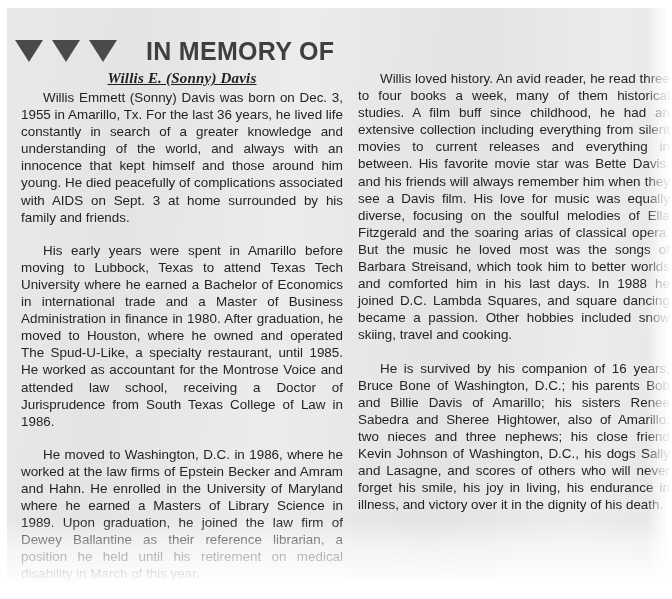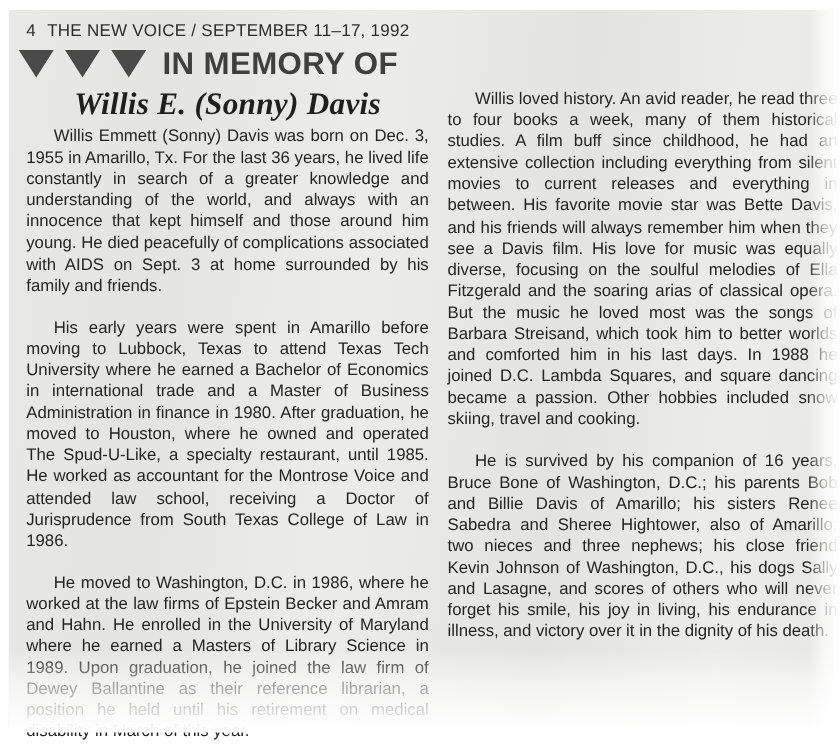--- a/index.html
+++ b/index.html
@@ -81,42 +81,43 @@
     border-right: 14px solid transparent;
     border-top: 22px solid #4a4a4a;
     margin-right: 9px;
     flex: 0 0 auto;
   }
   .headline-text {
     font-size: 25px;
     font-weight: bold;
     color: #3f3f3f;
     letter-spacing: 0.3px;
-    margin-left: 4px;
+    margin-left: 20px;
     white-space: nowrap;
   }
 
   
   .col {
     position: absolute;
     top: 62px;
     color: #232323;
   }
   .col-left  { left: 14px;  width: 322px; }
   .col-right { left: 351px; width: 312px; }
 
   .subhead {
     font-family: "Liberation Serif", serif;
     font-weight: bold;
     font-style: italic;
-    font-size: 25px;
+    font-size: 15px;
     text-align: center;
     color: #1f1f1f;
     margin: 0 0 2px 0;
     letter-spacing: 0.2px;
+    text-decoration: underline;
   }
 
   p.body {
     margin: 0;
     font-size: 13.4px;
     line-height: 17.1px;
     text-align: justify;
     text-indent: 22px;
     color: #242424;
     -webkit-hyphens: none;
@@ -127,23 +128,20 @@
 </style>
 </head>
 <body>
 
 <div id="clipping">
 
   <div class="paper"></div>
 
   <div class="content">
 
-    <div class="masthead">
-      <span class="page-num">4</span><span>THE NEW VOICE / SEPTEMBER 11–17, 1992</span>
-    </div>
 
     <div class="headline-row">
       <span class="tri"></span>
       <span class="tri"></span>
       <span class="tri"></span>
       <span class="headline-text">IN MEMORY OF</span>
     </div>
 
     <div class="col col-left">
       <h2 class="subhead">Willis E. (Sonny) Davis</h2>

